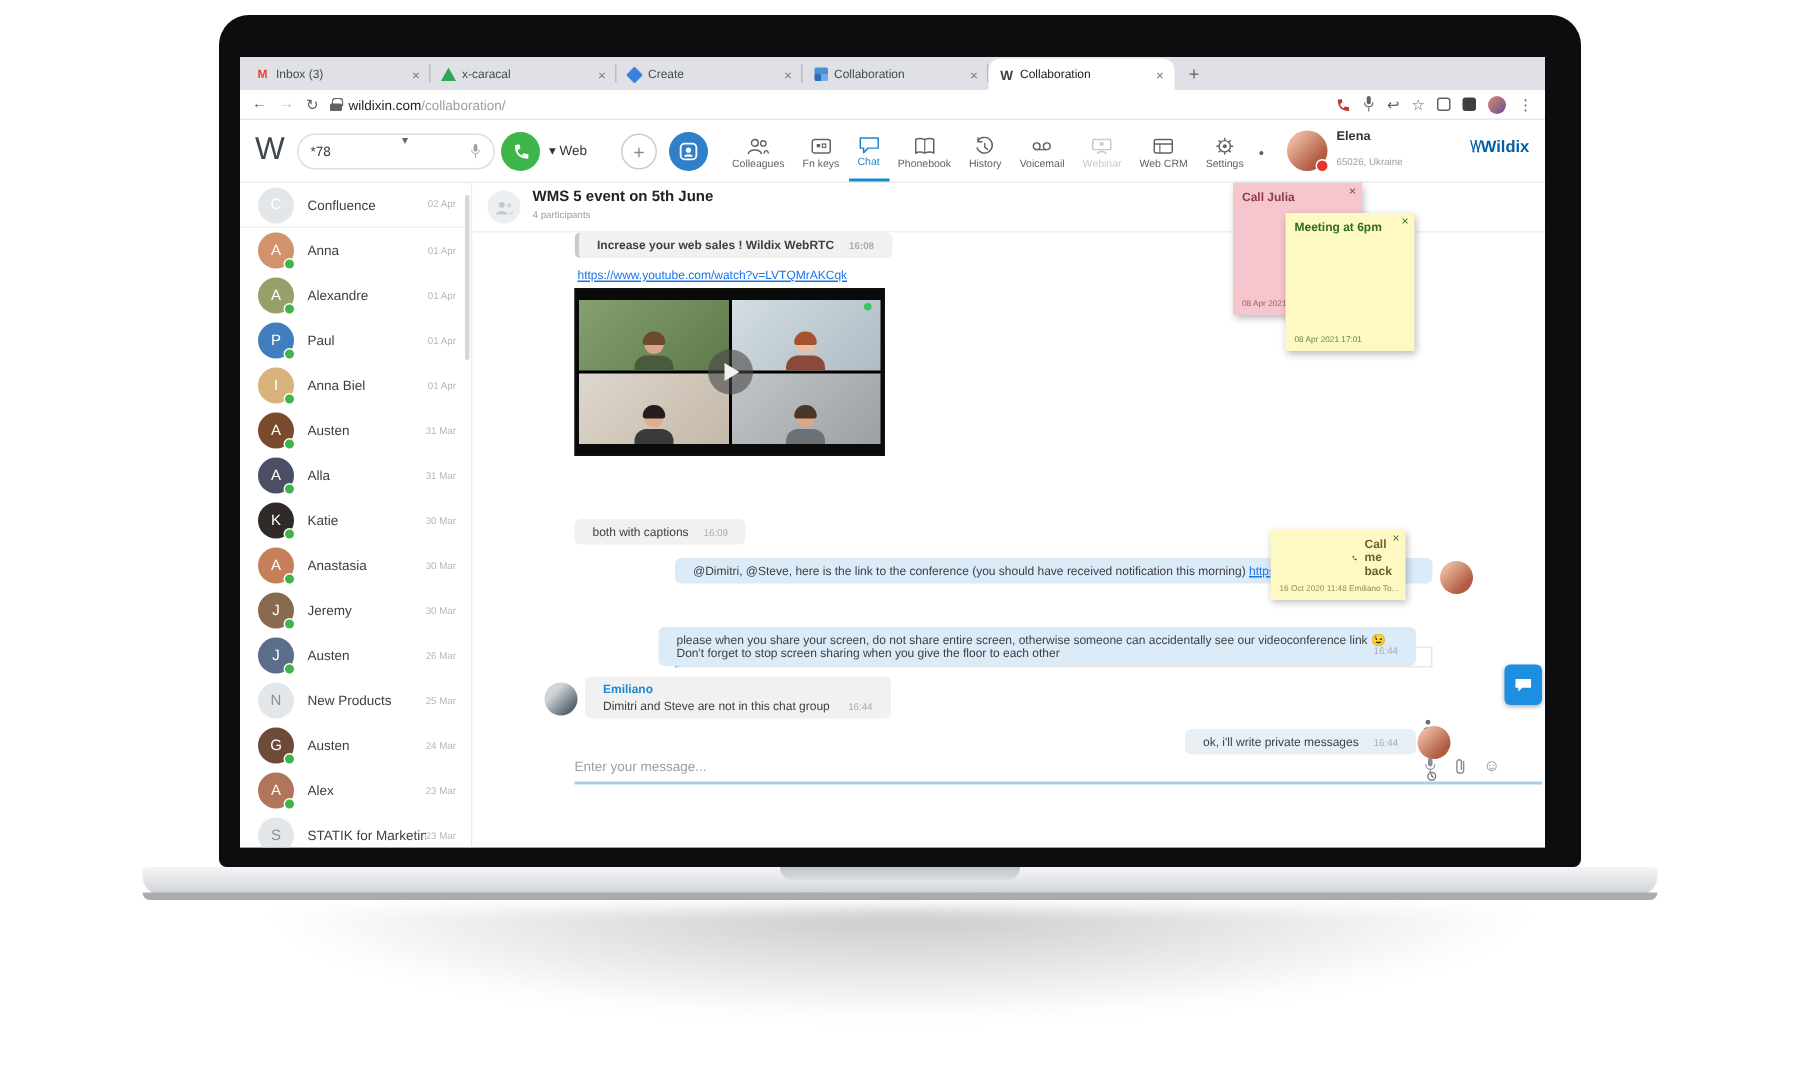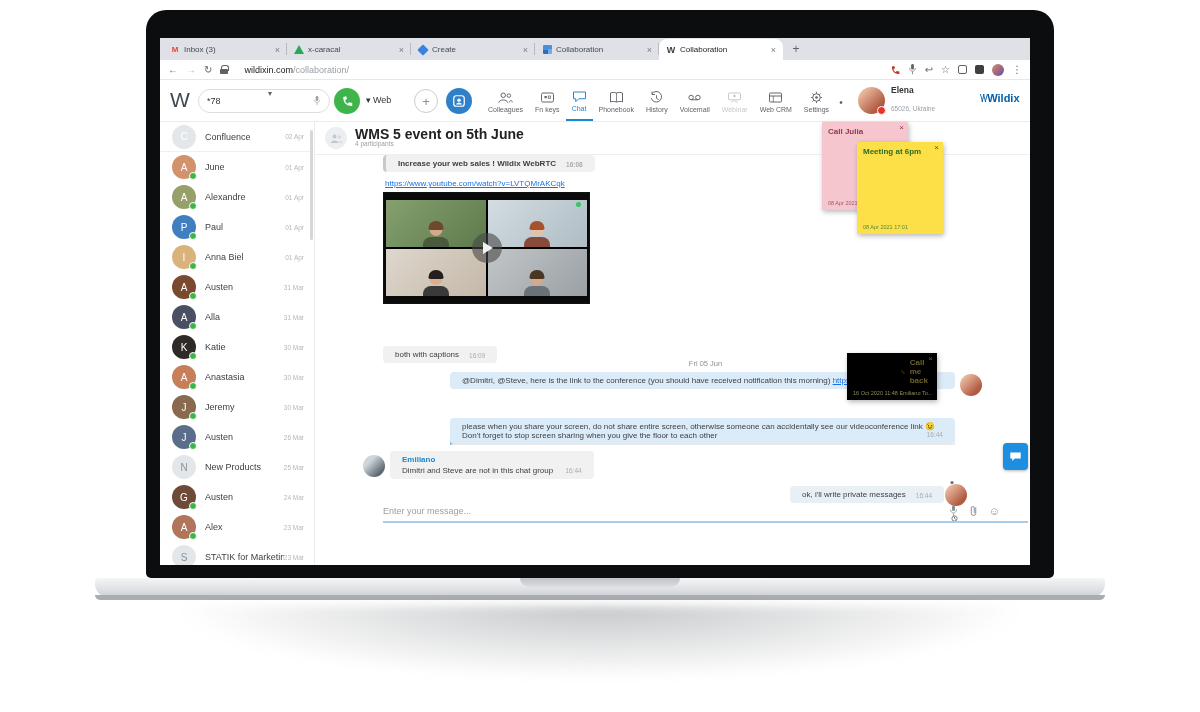--- a/index.html
+++ b/index.html
@@ -43,21 +43,21 @@
       conic-gradient(#4a90d9 0 25%, #71aae6 0 50%, #2f6fba 0 75%, #4a90d9 0); border-radius:1px; }
   .ico-w { color:#3c4043; font-weight:bold; font-size:9px; }
   .newtab { width:18px; height:18px; margin:0 0 2px 4px; color:#5f6368; font-size:12px;
             display:flex; align-items:center; justify-content:center; }
 
   .urlbar { position:absolute; top:22px; left:0; right:0; height:20px; background:#fff;
             border-bottom:1px solid #e6e7e9; display:flex; align-items:center;
             padding:0 8px; font-size:9px; color:#3c4043; }
   .navglyph { margin-right:8px; font-size:10px; color:#5f6368; }
   .navglyph.dim { color:#b9bdc2; }
-  .urltext { margin-left:16px; color:#202124; }
+  .urltext { margin-left:4px; color:#202124; }
   .urltext .path { color:#9aa0a6; }
   .urlbar-right { margin-left:auto; display:flex; align-items:center; gap:8px; }
   .padlock { width:8px; height:9px; position:relative; }
   .padlock::before { content:""; position:absolute; left:1px; top:0; width:6px; height:5px;
        border:1px solid #5f6368; border-bottom:none; border-radius:3px 3px 0 0; }
   .padlock::after { content:""; position:absolute; left:0; top:4px; width:8px; height:5px;
        background:#5f6368; border-radius:1px; }
   .mini-avatar { width:12px; height:12px; border-radius:50%;
        background:linear-gradient(135deg,#d98c6a,#6a4a9c); }
   .sq-ext { width:9px; height:9px; border:1px solid #5f6368; border-radius:2px; }
@@ -115,21 +115,21 @@
   .cdate { font-size:6.5px; color:#b4b8bc; flex:none; }
   .side-scroll { position:absolute; right:1px; top:8px; width:3px; height:110px;
           background:#d5d7da; border-radius:2px; }
 
   
   .chat { position:absolute; left:155px; top:84px; right:0; bottom:0; background:#fff; }
   .chat-header { position:absolute; top:0; left:0; right:0; height:33px; background:#fff;
                  border-bottom:1px solid #efefef; }
   .gava { position:absolute; left:10px; top:5px; width:22px; height:22px; border-radius:50%;
           background:#eceef0; display:flex; align-items:center; justify-content:center; }
-  .chat-title { position:absolute; left:40px; top:4px; font-size:14px; font-weight:bold; color:#222; }
+  .chat-title { position:absolute; left:40px; top:4px; font-size:10px; font-weight:bold; color:#222; }
   .chat-sub { position:absolute; left:40px; top:18px; font-size:6.5px; color:#9aa0a6; }
 
   .msg-time { font-size:6.5px; color:#a8acb0; margin-left:10px; white-space:nowrap; }
   .bubble { position:absolute; border-radius:4px; font-size:8px; color:#3a3f44;
             padding:4px 12px; display:flex; align-items:flex-end; }
   .gray { background:#f1f1f1; }
   .blue { background:#dcebf8; }
   .quote { border-left:3px solid #c9c9c9; font-weight:bold; }
   .linkline { position:absolute; font-size:8px; color:#1a73e8; text-decoration:underline; }
 
@@ -175,23 +175,23 @@
   .m8ava { background:linear-gradient(135deg,#cfd6da 30%,#5a6570 80%); }
   .author { color:#1c87d1; font-weight:bold; display:block; margin-bottom:2px; }
 
   .note { position:absolute; box-shadow:1px 2px 5px rgba(0,0,0,.28); padding:5px 6px;
           font-size:8px; }
   .note .nclose { position:absolute; right:4px; top:1px; font-size:8px; }
   .note .ntitle { font-weight:bold; }
   .note .ndate { position:absolute; left:6px; bottom:4px; font-size:5.5px; }
   .note-pink { background:#f5c6ce; color:#8d3a49; }
   .note-pink .ndate { color:#a05a64; }
-  .note-green { background:#fde047; color:#2f6b22; }
+  .note-green { background:#fef9c3; color:#2f6b22; }
   .note-green .ndate { color:#55884a; }
-  .note-yellow { background:#000000; color:#6b6326;padding-left:48px; }
+  .note-yellow { background:#fef9c3; color:#6b6326;padding-left:48px; }
   .note-yellow .ndate { color:#918a58; }
   .note-yellow .ntitle { display:inline-flex; align-items:center; gap:5px; margin-left:6px; }
 
   .input-row { position:absolute; left:68px; top:380px; right:30px; height:18px;
                display:flex; align-items:center; }
   .placeholder { font-size:9px; color:#9aa0a6; }
   .input-icons { margin-left:auto; display:flex; align-items:center; gap:11px; color:#8a8f94; }
   .smiley { font-size:11px; line-height:1; color:#8a8f94; }
   .input-line { position:absolute; left:68px; top:399px; width:645px; height:2px;
                background:#a8cdea; }
@@ -400,21 +400,21 @@
             <i>C</i>
           </span>
         <span class="cname">Confluence</span>
         <span class="cdate">02 Apr</span>
       </div>
       <div class="crow">
         <span class="cava" style="background: rgb(210, 146, 107);">
             <i>A</i>
             <b class="cdot"></b>
           </span>
-        <span class="cname">June</span>
+        <span class="cname">Anna</span>
         <span class="cdate">01 Apr</span>
       </div>
       <div class="crow">
         <span class="cava" style="background: rgb(151, 160, 107);">
             <i>A</i>
             <b class="cdot"></b>
           </span>
         <span class="cname">Alexandre</span>
         <span class="cdate">01 Apr</span>
       </div>
@@ -564,31 +564,30 @@
           <span class="playbtn"></span>
           <span class="recdot"></span>
         </div>
       </div>
 
       <div class="bubble gray" style="left:68px; top:224px;">
         <span>both with captions</span>
         <span class="msg-time">16:09</span>
       </div>
 
-      <div class="divider" style="top:237px;">Fri 05 Jun</div>
 
       <div class="bubble blue" style="left:135px; top:250px; width:505px; display:block;">
         <span>@Dimitri, @Steve, here is the link to the conference (you should have received notification this morning) </span><span style="color:#1a73e8;text-decoration:underline">https://conference.wildix.co...</span>
       </div>
 
       <div class="conf-card" style="left:135px; top:273px; width:505px;">
         <span>Wildix Conference</span>
       </div>
 
-      <div class="bubble blue" style="left:135px; top:296px; width:505px; display:block;">
+      <div class="bubble blue" style="left:124px; top:296px; width:505px; display:block;">
         <span>please when you share your screen, do not share entire screen, otherwise someone can accidentally see our videoconference link 😉 Don't forget to stop screen sharing when you give the floor to each other</span>
         <span class="msg-time" style="float:right">16:44</span>
       </div>
 
       <span class="chat-avatar" style="left:645px; top:252px;"></span>
 
       <span class="chat-avatar m8ava" style="left:48px; top:333px;"></span>
       <div class="bubble gray" style="left:75px; top:329px; display:block;">
         <span class="author">Emiliano</span>
         <span>Dimitri and Steve are not in this chat group</span>

